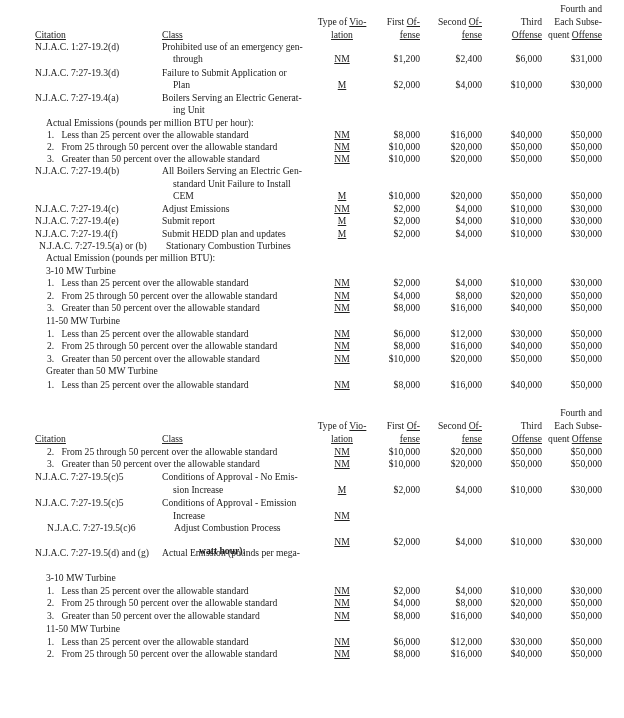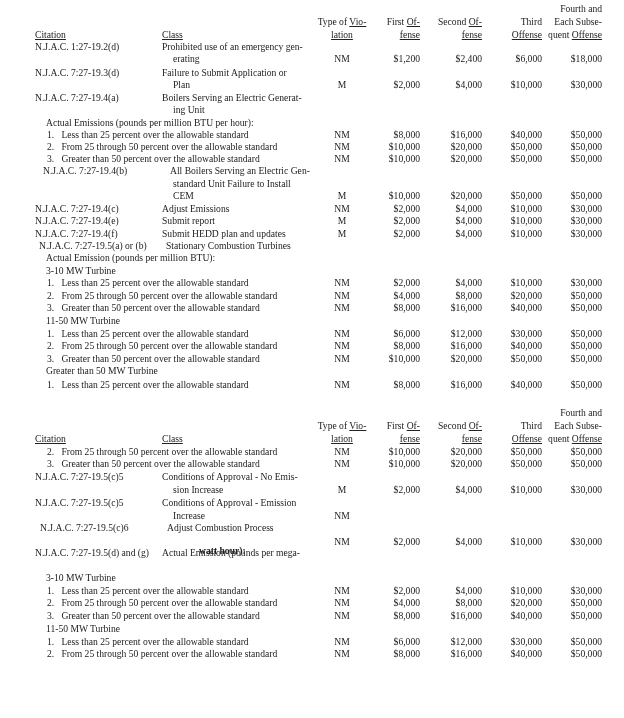--- a/index.html
+++ b/index.html
@@ -1,20 +1,20 @@
 <!DOCTYPE html>
 <html><head>
 <meta charset="utf-8">
 <style>
   html, body { margin:0; padding:0; background:#ffffff; }
   body { width:624px; height:718px; position:relative; overflow:hidden;
          font-family:"Liberation Serif", "DejaVu Serif", serif; font-size:9.6px; color:#222; }
   .line { position:absolute; white-space:nowrap; line-height:12px; }
   .u { text-decoration:underline; }
-  .c { text-align:center; }
+  .c { text-align:center;text-decoration:underline; }
   .r { text-align:right; }
   .hdr { position:absolute; line-height:12.5px; white-space:nowrap; }
 </style>
 </head>
 <body>
 
 <div id="doc">
     <div style="position: absolute; left: 0px; top: 0px; width: 624px; height: 40px;">
       <span class="hdr u" style="left: 35px; top: 29px;">Citation</span>
       <span class="hdr u" style="left: 162px; top: 29px;">Class</span>
@@ -28,26 +28,26 @@
       <span class="hdr u" style="left: 500px; top: 29px; width: 42px; text-align: right;">Offense</span>
       <span class="hdr" style="left: 540px; top: 3px; width: 62px; text-align: right;">Fourth and</span>
       <span class="hdr" style="left: 540px; top: 16px; width: 62px; text-align: right;">Each Subse-</span>
       <span class="hdr" style="left: 540px; top: 29px; width: 62px; text-align: right;"><span>quent </span><span class="u">Offense</span></span>
     </div>
     <div style="position: absolute; left: 0px; top: 41px; width: 624px; height: 12px;">
       <span class="line" style="left: 35px;">N.J.A.C. 1:27-19.2(d)</span>
       <span class="line" style="left: 162px;">Prohibited use of an emergency gen-</span>
     </div>
     <div style="position: absolute; left: 0px; top: 53px; width: 624px; height: 12px;">
-      <span class="line" style="left: 173px;">erating</span>
+      <span class="line" style="left: 173px;">through</span>
       <span class="line c" style="left: 316px; width: 52px;">NM</span>
       <span class="line r" style="left: 368px; width: 52px;">$1,200</span>
       <span class="line r" style="left: 420px; width: 62px;">$2,400</span>
       <span class="line r" style="left: 500px; width: 42px;">$6,000</span>
-      <span class="line r" style="left: 540px; width: 62px;">$18,000</span>
+      <span class="line r" style="left: 540px; width: 62px;">$31,000</span>
     </div>
     <div style="position: absolute; left: 0px; top: 67px; width: 580px; height: 12px;">
       <span class="line" style="left: 35px;">N.J.A.C. 7:27-19.3(d)</span>
       <span class="line" style="left: 162px;">Failure to Submit Application or</span>
     </div>
     <div style="position: absolute; left: 0px; top: 79px; width: 624px; height: 12px;">
       <span class="line" style="left: 173px;">Plan</span>
       <span class="line c" style="left: 316px; width: 52px;">M</span>
       <span class="line r" style="left: 368px; width: 52px;">$2,000</span>
       <span class="line r" style="left: 420px; width: 62px;">$4,000</span>
@@ -81,21 +81,21 @@
       <span class="line r" style="left: 540px; width: 62px;">$50,000</span>
     </div>
     <div style="position: absolute; left: 0px; top: 153px; width: 624px; height: 12px;">
       <span class="line" style="left: 47px; white-space: pre;">3.   Greater than 50 percent over the allowable standard</span>
       <span class="line c" style="left: 316px; width: 52px;">NM</span>
       <span class="line r" style="left: 368px; width: 52px;">$10,000</span>
       <span class="line r" style="left: 420px; width: 62px;">$20,000</span>
       <span class="line r" style="left: 500px; width: 42px;">$50,000</span>
       <span class="line r" style="left: 540px; width: 62px;">$50,000</span>
     </div>
-    <div style="position: absolute; left: 8px; top: 165px; width: 548px; height: 12px;">
+    <div style="position: absolute; left: 0px; top: 165px; width: 548px; height: 12px;">
       <span class="line" style="left: 35px;">N.J.A.C. 7:27-19.4(b)</span>
       <span class="line" style="left: 162px;">All Boilers Serving an Electric Gen-</span>
     </div>
     <div style="position: absolute; left: 0px; top: 178px; width: 624px; height: 12px;">
       <span class="line" style="left: 173px;">standard Unit Failure to Install</span>
     </div>
     <div style="position: absolute; left: 0px; top: 190px; width: 624px; height: 12px;">
       <span class="line" style="left: 173px;">CEM</span>
       <span class="line c" style="left: 316px; width: 52px;">M</span>
       <span class="line r" style="left: 368px; width: 52px;">$10,000</span>
@@ -246,21 +246,21 @@
       <span class="line r" style="left: 540px; width: 62px;">$30,000</span>
     </div>
     <div style="position: absolute; left: 0px; top: 497px; width: 624px; height: 12px;">
       <span class="line" style="left: 35px;">N.J.A.C. 7:27-19.5(c)5</span>
       <span class="line" style="left: 162px;">Conditions of Approval  - Emission</span>
     </div>
     <div style="position: absolute; left: 0px; top: 510px; width: 624px; height: 12px;">
       <span class="line" style="left: 173px;">Increase</span>
       <span class="line c" style="left: 316px; width: 52px;">NM</span>
     </div>
-    <div style="position: absolute; left: 5px; top: 522px; width: 584px; height: 12px;">
+    <div style="position: absolute; left: 12px; top: 522px; width: 584px; height: 12px;">
       <span class="line" style="left: 35px;">N.J.A.C. 7:27-19.5(c)6</span>
       <span class="line" style="left: 162px;">Adjust Combustion Process</span>
     </div>
     <div style="position: absolute; left: 0px; top: 536px; width: 624px; height: 12px;">
       <span class="line c" style="left: 316px; width: 52px;">NM</span>
       <span class="line r" style="left: 368px; width: 52px;">$2,000</span>
       <span class="line r" style="left: 420px; width: 62px;">$4,000</span>
       <span class="line r" style="left: 500px; width: 42px;">$10,000</span>
       <span class="line r" style="left: 540px; width: 62px;">$30,000</span>
     </div>

